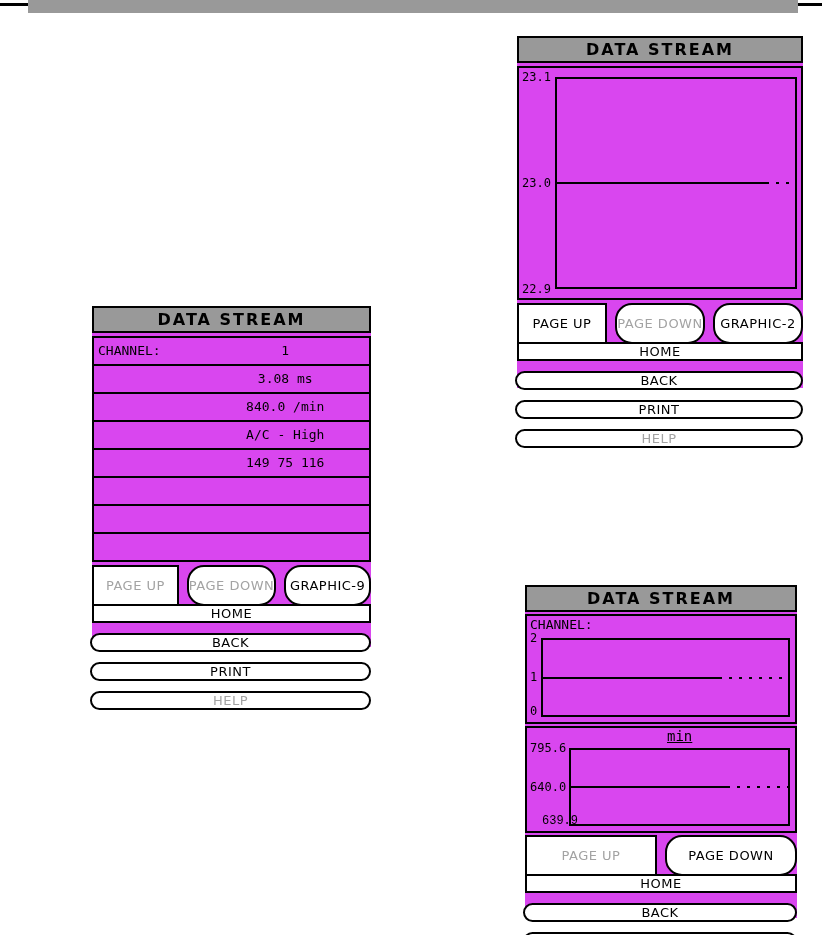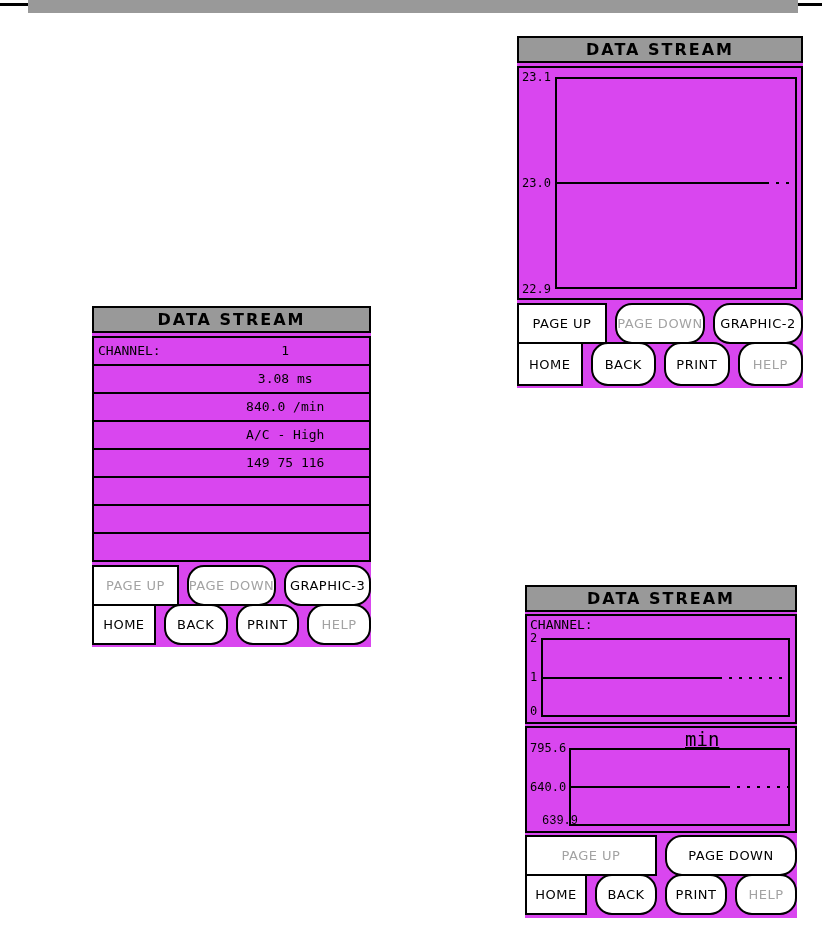--- a/index.html
+++ b/index.html
@@ -23,21 +23,21 @@
   
   .dtable{border:2px solid #000;box-sizing:border-box;}
   .trow{height:26px;border-bottom:2px solid #000;position:relative;
         font-family:"DejaVu Sans Mono",monospace;font-size:13px;}
   .trow:last-child{border-bottom:none;}
   .trow .lbl{position:absolute;left:4px;top:5px;}
   .trow .val{position:absolute;left:42%;right:8px;top:5px;text-align:center;}
 
   
   .btnrow{display:flex;margin-top:3px;gap:10px;}
-  .btnrow + .btnrow{margin-top:-2px;}
+  .btnrow + .btnrow{margin-top:-2px;flex-direction:column;}
   .btn{
     flex:1;height:41px;background:#fff;border:2px solid #000;box-sizing:border-box;
     display:flex;align-items:center;justify-content:center;
     font-size:13px;letter-spacing:.5px;cursor:pointer;white-space:nowrap;
   }
   .btn + .btn{margin-left:-2px;border-radius:17px;}
   .btn.disabled{color:#a3a3a3;}
   .btn.tall{height:44px;}
 
   
@@ -67,21 +67,21 @@
   #g1asec .chlab{position:absolute;left:3px;top:1px;font-size:13px;}
   #g1abox{left:14px;right:5px;top:22px;bottom:5px;}
   #g1asec .t0{left:3px;top:14px;}
   #g1asec .t1{left:3px;top:53px;}
   #g1asec .t2{left:3px;bottom:3px;}
   #g1abox .line-solid{width:72%;}
   #g1abox .line-dots{left:72%;}
 
   
   #g1bsec{height:107px;}
-  #g1bsec .unit{position:absolute;left:158px;top:0;font-size:19px;text-decoration:underline;}
+  #g1bsec .unit{position:absolute;left:140px;top:0;font-size:14px;text-decoration:underline;}
   #g1bbox{left:42px;right:5px;top:20px;bottom:5px;}
   #g1bsec .t0{left:3px;top:12px;}
   #g1bsec .t1{left:3px;top:51px;}
   #g1bsec .t2{left:15px;bottom:2px;font-family:Liberation Mono, monospace;}
   #g1bbox .line-solid{width:72%;}
   #g1bbox .line-dots{left:72%;}
 </style>
 </head>
 <body>
 
@@ -122,21 +122,21 @@
     </div>
     <div class="trow">
       <span class="lbl"></span>
       <span class="val"></span>
     </div>
   </div>
 
   <div class="btnrow">
     <div class="btn disabled">PAGE UP</div>
     <div class="btn disabled">PAGE DOWN</div>
-    <div class="btn">GRAPHIC-3</div>
+    <div class="btn">GRAPHIC-9</div>
   </div>
   <div class="btnrow">
     <div class="btn">HOME</div>
     <div class="btn">BACK</div>
     <div class="btn">PRINT</div>
     <div class="btn disabled">HELP</div>
   </div>
 </div>
 
 <div class="panel" id="p-graphic2">

